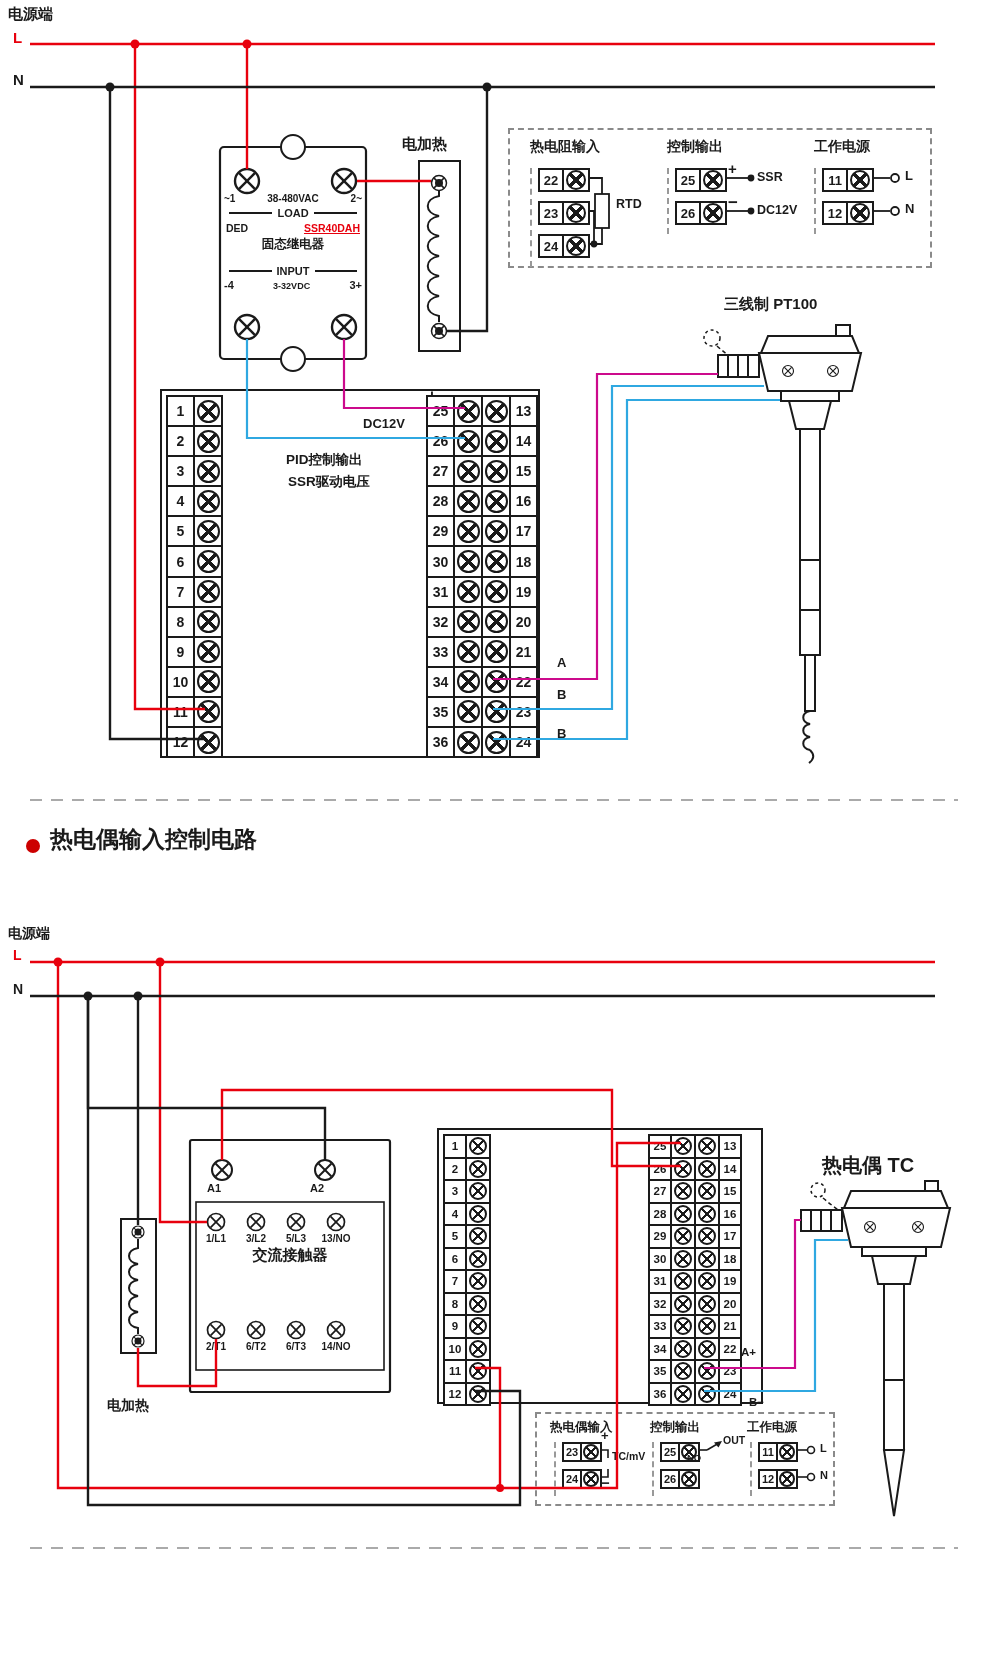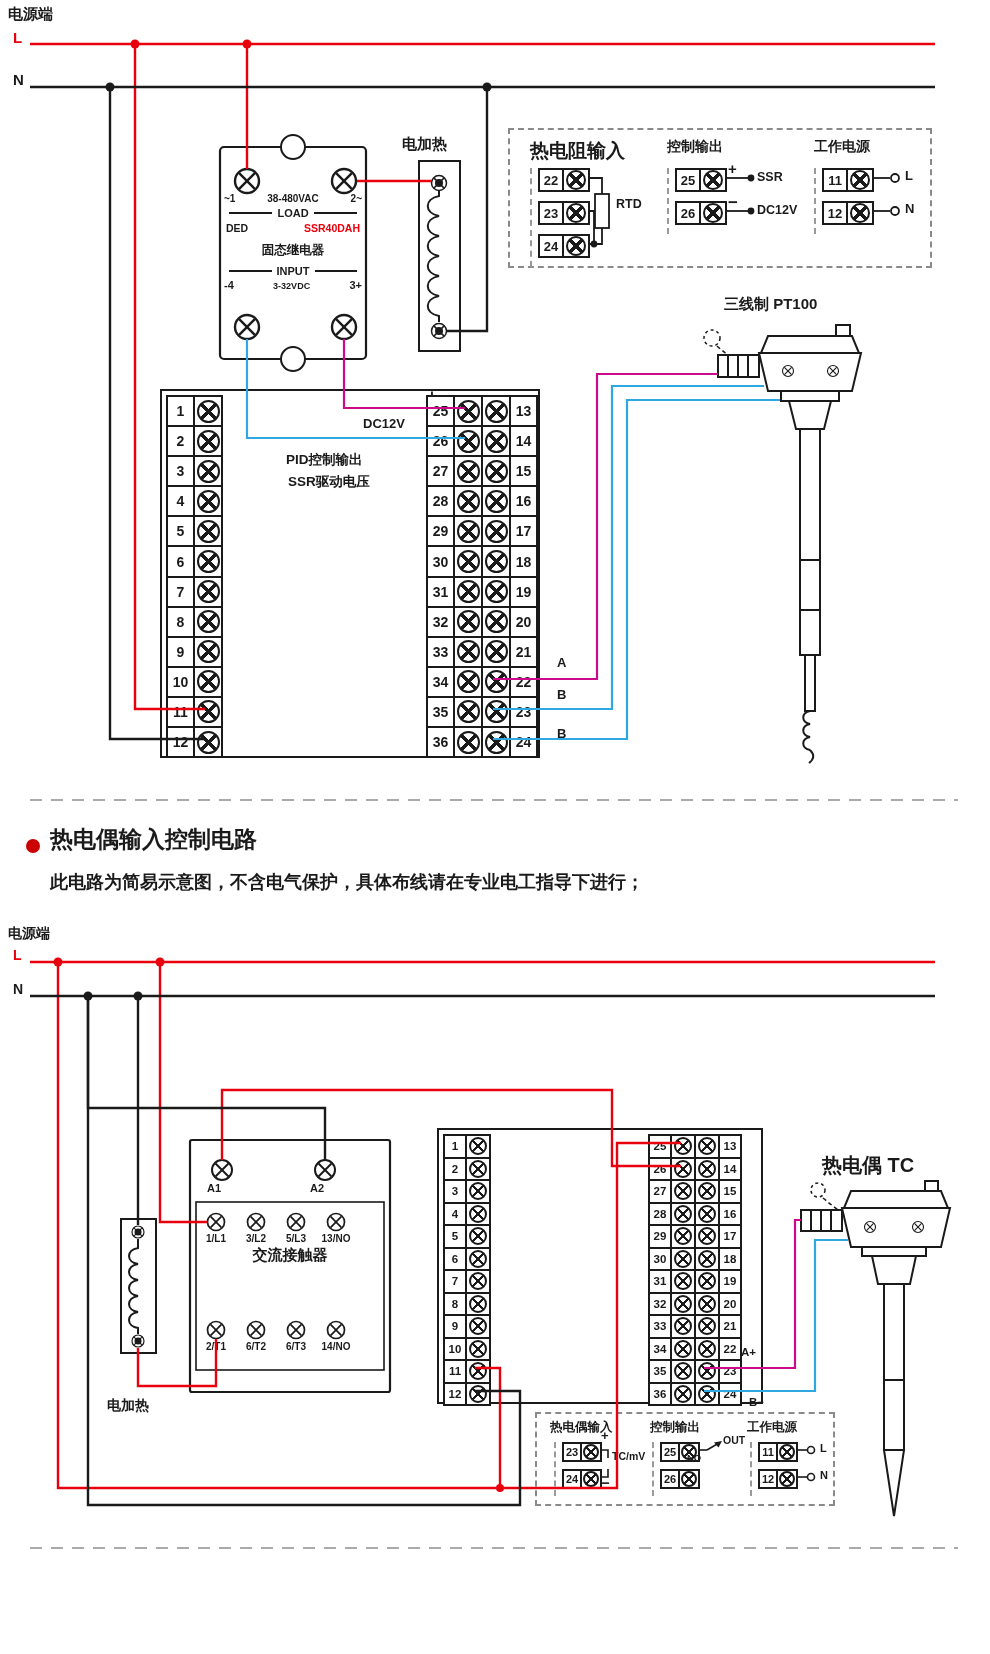--- a/index.html
+++ b/index.html
@@ -50,23 +50,23 @@
   .lgB .screwdot{width:12px;height:12px;}
 
   
   .ssr-text{position:absolute;z-index:2;}
   .s-row{display:flex;justify-content:space-between;font-weight:bold;align-items:baseline;}
   .s1{font-size:10px;}
   .dashline{display:flex;align-items:center;justify-content:center;font-weight:bold;}
   .dashline::before,.dashline::after{content:"";flex:1;border-top:2px solid #1a1a1a;margin:0 5px;}
   .s2{font-size:11px;margin-top:3px;}
   .s3{font-size:10.5px;margin-top:3px;padding:0 2px;}
-  .model{color:#e8000d;}
-  .s4{text-align:center;font-size:12.5px;margin-top:8px;font-weight:bold;}
-  .s5{font-size:11px;margin-top:6px;}
+  .model{color:#e8000d;text-decoration:underline;}
+  .s4{text-align:center;font-size:12.5px;margin-top:2px;font-weight:bold;}
+  .s5{font-size:11px;margin-top:12px;}
   .s6{font-size:11px;margin-top:2px;}
   .s-mid2{font-size:9px;}
 
   
   .bullet{position:absolute;width:14px;height:14px;border-radius:50%;background:#cc0000;z-index:2;}
 
   
   .clabels{position:absolute;display:flex;z-index:2;justify-content:center;}
   .clabel{flex:1;text-align:center;font-size:10px;font-weight:bold;}
   .cname{position:absolute;text-align:center;font-size:15px;font-weight:bold;z-index:2;}
@@ -449,21 +449,21 @@
           </div>
           <div class="tscrew">
             <span class="screwdot"></span>
           </div>
           <div class="tnum">24</div>
         </div>
       </div>
   </div>
 
   <div class="legend" style="left:508px;top:128px;width:424px;height:140px">
-    <div class="ltitle" style="left:20px;top:8px;font-size:19px">热电阻输入</div>
+    <div class="ltitle" style="left:20px;top:8px;font-size:14px">热电阻输入</div>
     <div class="lterms lgT" style="left:20px;top:38px">
 
     <div class="lrow">
           <div class="lnum">22</div>
           <div class="lscrew">
             <span class="screwdot"></span>
           </div>
         </div>
         <div class="lrow">
           <div class="lnum">23</div>
@@ -514,21 +514,20 @@
   <div class="lb" style="left:616px;top:197px;font-size:12.5px">RTD</div>
   <div class="lb" style="left:728px;top:160px;font-size:15px">+</div>
   <div class="lb" style="left:728px;top:193px;font-size:17px">−</div>
   <div class="lb" style="left:757px;top:170px;font-size:12.5px">SSR</div>
   <div class="lb" style="left:757px;top:203px;font-size:12.5px">DC12V</div>
   <div class="lb" style="left:905px;top:168px;font-size:13px">L</div>
   <div class="lb" style="left:905px;top:201px;font-size:13px">N</div>
 
   <div class="bullet" style="left:26px;top:839px"></div>
   <div class="lb" style="left:50px;top:824px;font-size:23px">热电偶输入控制电路</div>
-  <div class="lb" style="left:50px;top:870px;font-size:18px">此电路为简易示意图，不含电气保护，具体布线请在专业电工指导下进行；</div>
 
   <div class="lb" style="left:8px;top:925px;font-size:14px">电源端</div>
   <div class="lb red" style="left:13px;top:947px;font-size:14px">L</div>
   <div class="lb" style="left:13px;top:981px;font-size:14px">N</div>
   <div class="ctext" style="left:207px;top:1182px">A1</div>
   <div class="ctext" style="left:310px;top:1182px">A2</div>
   <div class="clabels" style="left:196px;top:1233px;width:160px">
 
   <div class="clabel">1/L1</div>
       <div class="clabel">3/L2</div>

